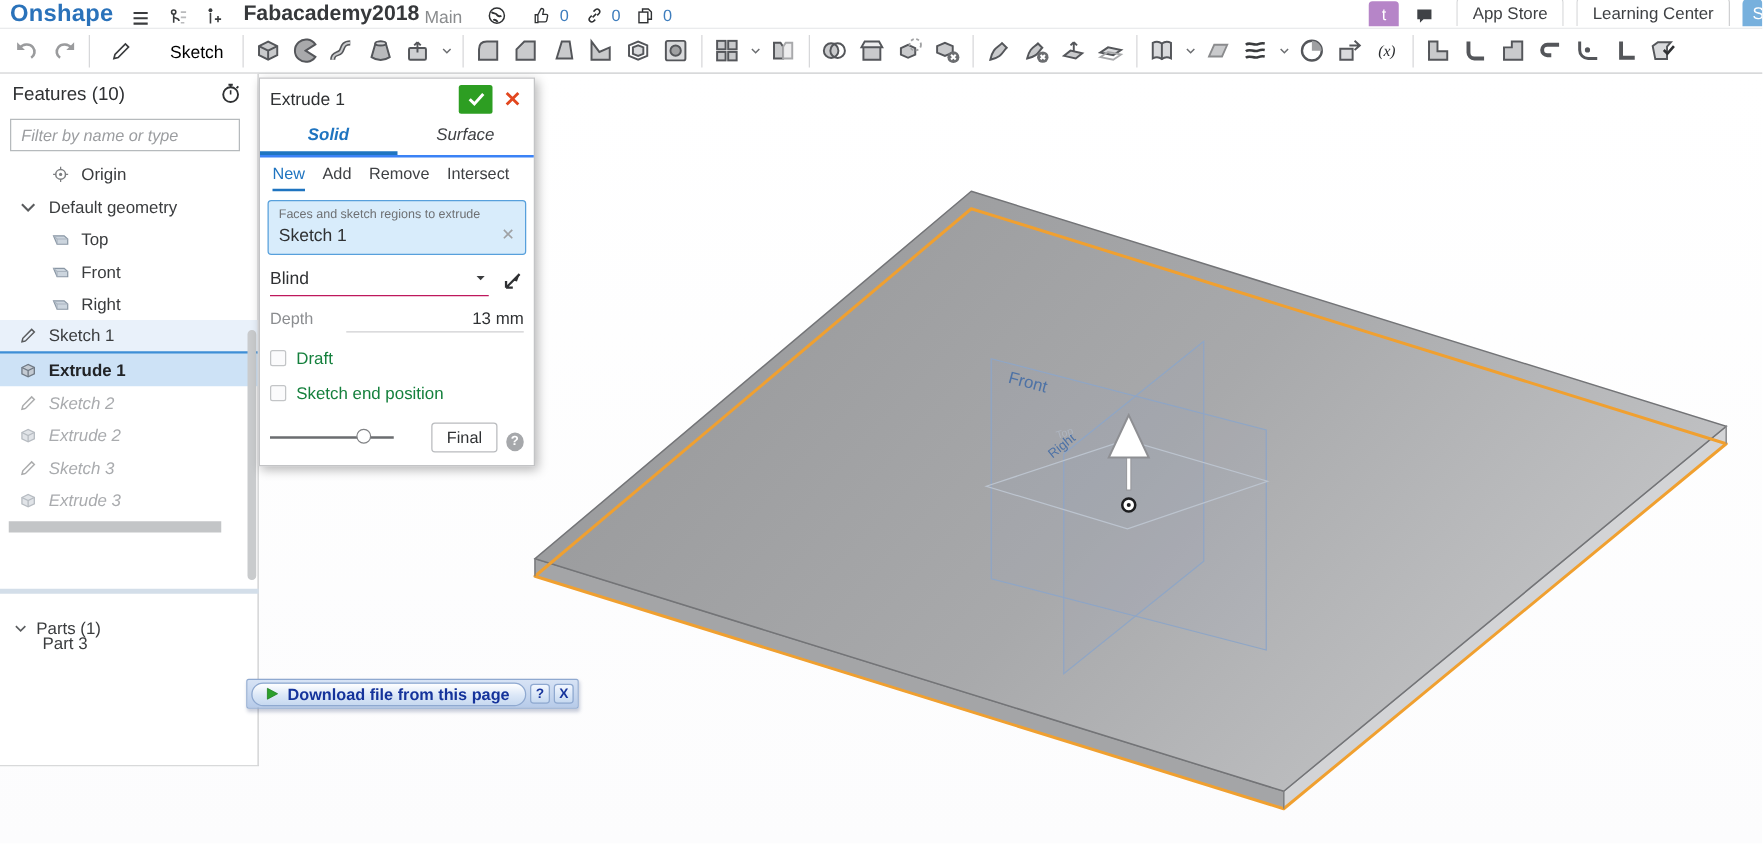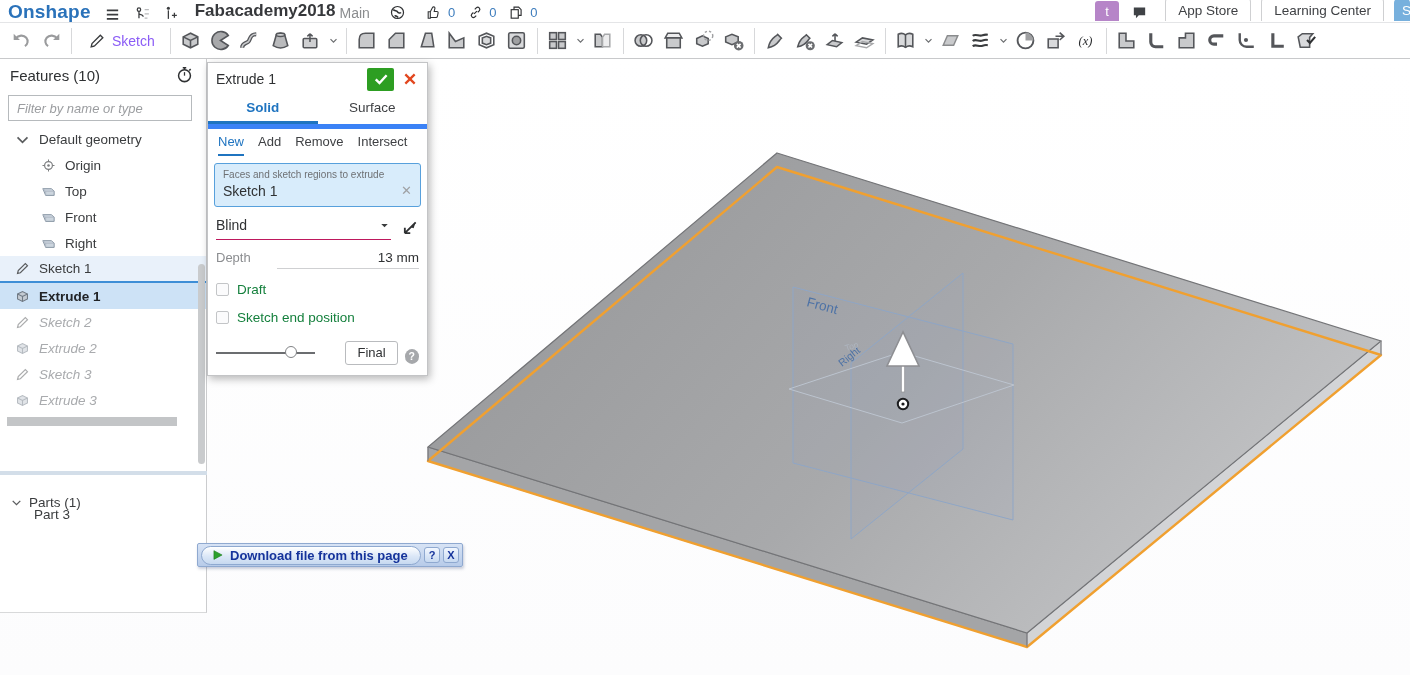--- a/index.html
+++ b/index.html
@@ -23,21 +23,21 @@
   .share-btn { background:#77b0dd; color:#fff; border:none; border-radius:4px 4px 0 0;
     font-size:13.5px; padding:4px 8px 3px; margin-left:10px; width:16px; overflow:hidden; }
   
   .toolbar { height:37px; border-top:1px solid #e4e5e7; border-bottom:1px solid #c8c9cb;
     display:flex; align-items:center; padding-left:6px; background:#fff; }
   .tbi { width:30px; height:30px; display:flex; align-items:center; justify-content:center; flex:0 0 auto; }
   .tbi svg { width:25px; height:25px; }
   .tbi.small { width:15px; } .tbi.small svg { width:13px; height:13px; }
   .tb-sep { width:1px; height:26px; background:#d7d8da; margin:0 5px; flex:0 0 auto; }
   .sketch-btn { display:flex; align-items:center; gap:5px; padding:0 10px; height:30px; }
-  .sketch-btn span { font-size:14px; color:#8b5cf6; }
+  .sketch-btn span { font-size:14px; color:#000000;margin-left:24px; }
   
   .main { position:relative; height:616px; }
   .viewport { position:absolute; left:0; top:0; z-index:1; }
   
   .sidebar { position:absolute; left:0; top:0; width:207px; height:554px; background:#fff;
     border-right:1px solid #cbccce; border-bottom:1px solid #d8d9da; z-index:2; }
   .feat-title { position:absolute; left:10px; top:8px; font-size:15px; color:#2f3133; }
   .stopwatch { position:absolute; right:12px; top:6px; width:19px; height:19px; }
   .filter { position:absolute; left:8px; top:36px; width:184px; height:26px;
     border:1px solid #b6babd; font-size:13px; font-style:italic; padding:0 8px; color:#3a3c3e;
@@ -60,21 +60,21 @@
   .scroll-thumb { position:absolute; right:1px; top:205px; width:7px; height:200px;
     background:#c9cbcd; border-radius:4px; }
   
   .dialog { position:absolute; left:207px; top:3px; width:221px; background:#fff; z-index:3;
     border:1px solid #c3c4c6; box-shadow:2px 3px 8px rgba(0,0,0,.28); padding-bottom:8px; }
   .dlg-head { height:32px; display:flex; align-items:center; padding:0 8px; }
   .dlg-title { flex:1; font-size:14px; color:#2f3133; }
   .dlg-check { width:27px; height:23px; background:#2d9e22; border-radius:2px;
     display:flex; align-items:center; justify-content:center; margin-right:7px; }
   .dlg-close { width:18px; height:18px; display:flex; align-items:center; justify-content:center; }
-  .dlg-tabs { display:grid; grid-template-columns:1fr 1fr; border-bottom:5px solid #3b82f6; }
+  .dlg-tabs { display:grid; grid-template-columns:1fr 1fr; border-bottom:2px solid #3b82f6;font-style:italic; }
   .dlg-tab { text-align:center; font-size:13.5px; color:#3f4144; padding:5px 0 6px;
     border-bottom:3px solid transparent; }
   .dlg-tab.active { color:#1f74c0; font-weight:bold; border-bottom-color:#1f74c0; }
   .dlg-modes { display:flex; padding:5px 10px 0; gap:14px; }
   .dlg-mode { font-size:13px; color:#3f4144; padding-bottom:5px; border-bottom:2px solid transparent; }
   .dlg-mode.active { color:#1f74c0; border-bottom-color:#1f74c0; }
   .selbox { margin:7px 6px 0; border:1px solid #57a0dc; background:#d8ecfb; border-radius:3px;
     padding:5px 8px 7px; position:relative; }
   .selbox .lbl { font-size:10px; color:#6e7073; }
   .selbox .val { font-size:14px; color:#2f3133; margin-top:3px; }
@@ -462,33 +462,33 @@
   <div class="sidebar">
     <div class="feat-title">Features (10)</div>
     <span class="stopwatch">
       <svg viewBox="0 0 24 24">
           <circle cx="12" cy="13.5" r="7.5" fill="none" stroke="#2f3133" stroke-width="1.9"></circle>
           <path d="M9.8 3.5h4.4M12 3.5V6M18 7l1.8-1.8" fill="none" stroke="#2f3133" stroke-width="1.9"></path>
           <path d="M12 13.5V9" stroke="#2f3133" stroke-width="1.6"></path>
         </svg></span>
     <input class="filter" placeholder="Filter by name or type" style="">
     <div class="rows" id="feature-rows">
-        <div class="frow group">
-          <span class="ficon"><svg viewBox="0 0 24 24" width="17" height="17">
-              <path d="m5 9 7 7 7-7" fill="none" stroke="#5a5c5e" stroke-width="2.4"></path>
-            </svg></span>
-          <span>Default geometry</span>
-        </div>
         <div class="frow child">
           <span class="ficon"><svg viewBox="0 0 24 24" width="17" height="17">
               <circle cx="12" cy="12" r="5.5" fill="none" stroke="#7c7e80" stroke-width="1.7"></circle>
               <circle cx="12" cy="12" r="1.8" fill="#7c7e80"></circle>
               <path d="M12 3.5v3M12 17.5v3M3.5 12h3M17.5 12h3" stroke="#7c7e80" stroke-width="1.4"></path>
             </svg></span>
           <span>Origin</span>
+        </div>
+        <div class="frow group">
+          <span class="ficon"><svg viewBox="0 0 24 24" width="17" height="17">
+              <path d="m5 9 7 7 7-7" fill="none" stroke="#5a5c5e" stroke-width="2.4"></path>
+            </svg></span>
+          <span>Default geometry</span>
         </div>
         <div class="frow child">
           <span class="ficon"><svg viewBox="0 0 24 24" width="17" height="17">
               <path d="M4 8h12l4 3.5v6H8z" fill="#ccd5de" stroke="#8a97a5" stroke-width="1.4"></path>
               <path d="M4 8l4 3.5h12M8 11.5v6" fill="none" stroke="#aab4bf" stroke-width="1.2"></path>
             </svg></span>
           <span>Top</span>
         </div>
         <div class="frow child">
           <span class="ficon"><svg viewBox="0 0 24 24" width="17" height="17">

